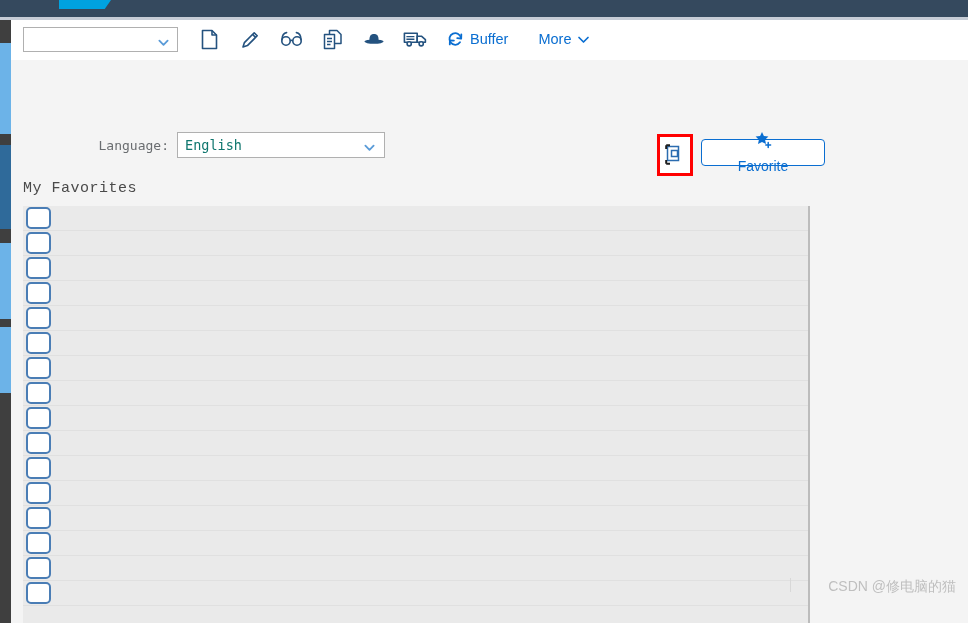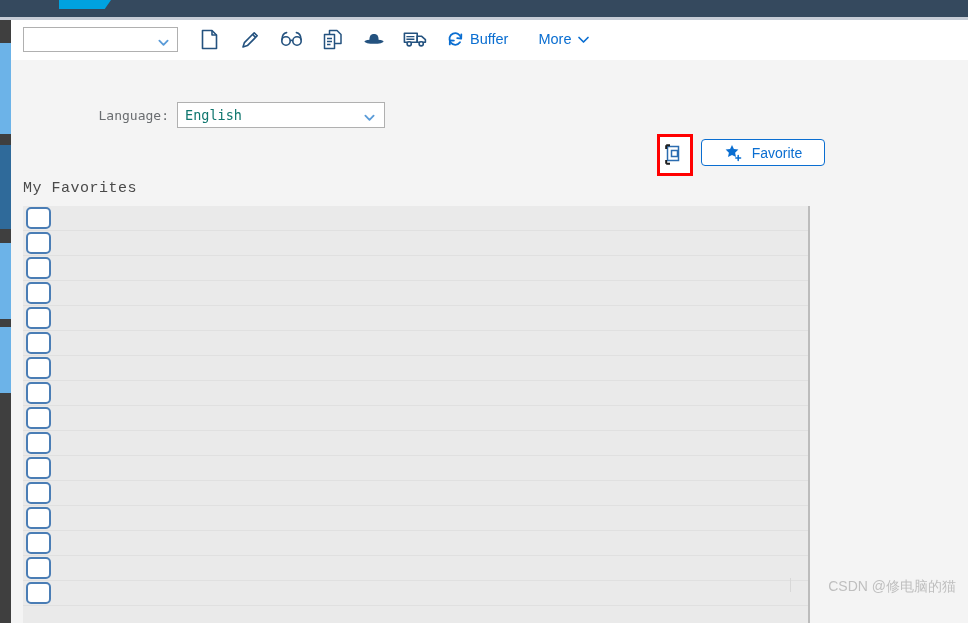--- a/index.html
+++ b/index.html
@@ -98,24 +98,24 @@
     position:absolute;left:646px;top:76px;width:36px;height:42px;
     border:3px solid #ff0000;box-sizing:border-box;
     background:#ffffff;
     display:flex;align-items:center;justify-content:center;
     z-index:6;
   }
   #favorite-button{
     position:absolute;left:690px;top:81px;width:124px;height:27px;
     border:1px solid #0a6ed1;border-radius:4px;background:#ffffff;
     display:flex;align-items:center;justify-content:center;gap:9px;
-    color:#0a6ed1;font-size:14px;cursor:pointer;box-sizing:border-box;
-  }
-
-  #language-row{left:0;top:38px;}
+    color:#0a6ed1;font-size:14px;cursor:pointer;box-sizing:border-box;flex-direction:column;
+  }
+
+  #language-row{left:0;top:68px;}
   #language-select{
     width:208px;height:26px;box-sizing:border-box;
     background:#ffffff;border:1px solid #b0b0b0;
     position:relative;display:flex;align-items:center;
     font-family:"DejaVu Sans Mono","Liberation Mono",monospace;
     font-size:13.5px;color:#0f766e;padding-left:7px;
   }
   #language-select .sel-caret{position:absolute;right:9px;top:7px;width:11px;height:11px;}
 
   

